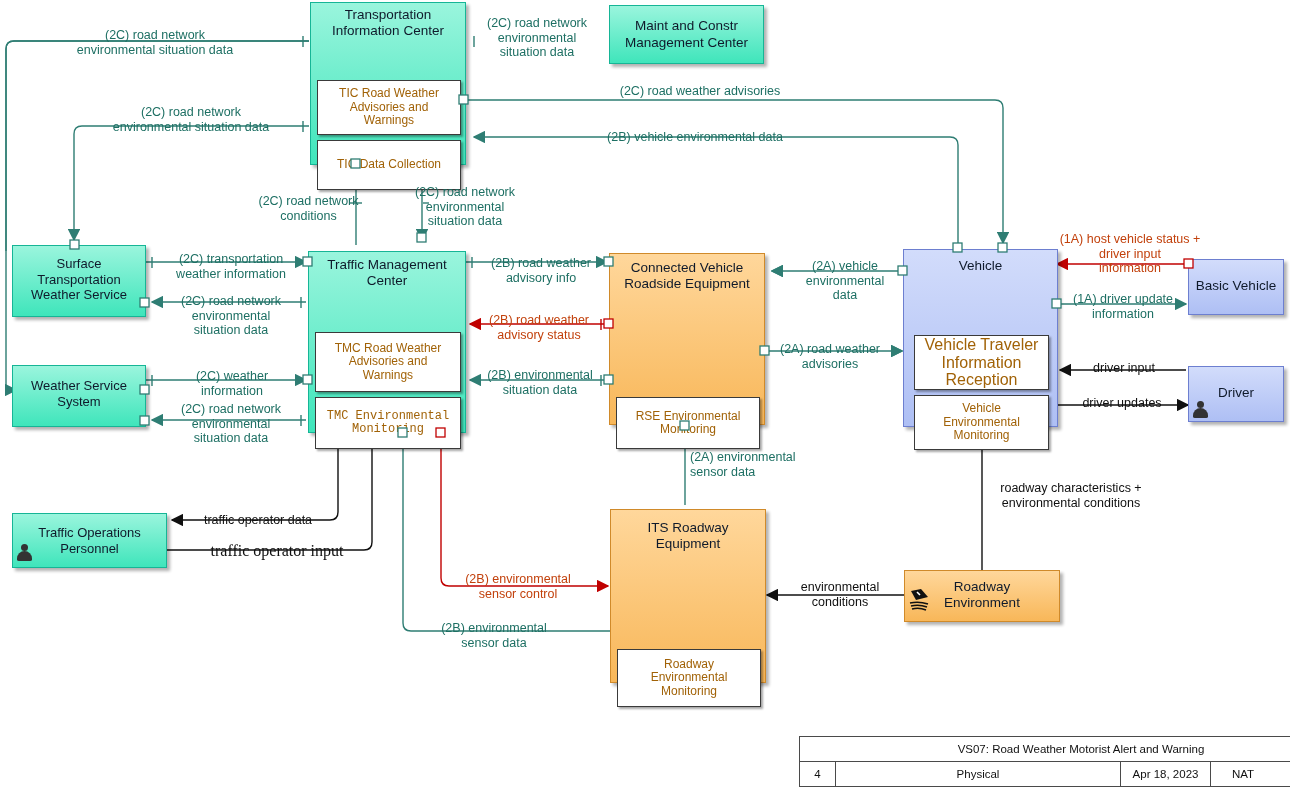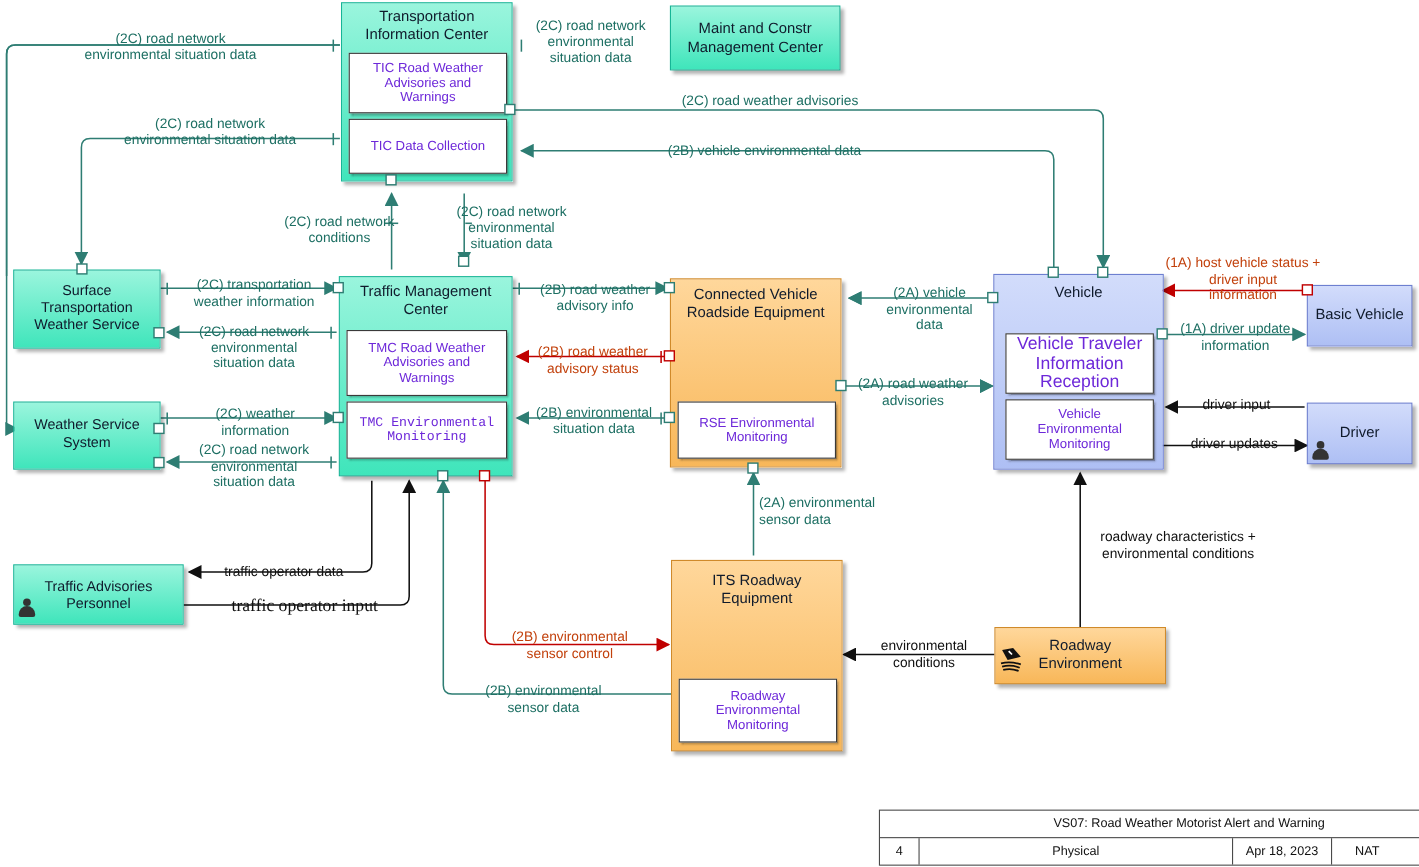--- a/index.html
+++ b/index.html
@@ -9,21 +9,21 @@
 
   .node{position:absolute;box-sizing:border-box;box-shadow:3px 3px 3px rgba(0,0,0,0.30);}
   .node .title{position:absolute;left:0;right:0;text-align:center;color:#0f1a2b;}
 
   .teal{background:linear-gradient(180deg,#9af5dd 0%,#3fe5bb 100%);border:1px solid #16b596;}
   .orange{background:linear-gradient(180deg,#ffd79b 0%,#f8b759 100%);border:1px solid #d08a2a;}
   .blue{background:linear-gradient(180deg,#d2dcfb 0%,#aebff4 100%);border:1px solid #6d7fd0;}
 
   .sub{position:absolute;background:#ffffff;border:1px solid #3a3a3a;
        box-shadow:2px 2px 2px rgba(0,0,0,0.35);display:flex;align-items:center;
-       justify-content:center;text-align:center;color:#6d28d9;line-height:1.12;box-sizing:border-box;}
+       justify-content:center;text-align:center;color:#a16207;line-height:1.12;box-sizing:border-box;margin-top:32px;}
 
   .lbl{position:absolute;text-align:center;line-height:1.16;color:#1d6f63;white-space:pre-line;}
   .lbl.red{color:#c2410c;}
   .lbl.black{color:#101010;}
 
   .person{position:absolute;width:15px;height:17px;}
   .person .head{position:absolute;left:4px;top:0;width:7px;height:7px;border-radius:50%;background:#333;}
   .person .body{position:absolute;left:0;top:7px;width:15px;height:10px;background:#333;
                 border-radius:8px 8px 2px 2px;}
 
@@ -202,21 +202,21 @@
 
   <div class="node blue" style="left:1188px;top:366px;width:96px;height:56px;">
     <div class="title" style="top:18px;font-size:13.5px;">Driver</div>
     <div class="person" style="left:4px;top:34px;">
       <div class="head"></div>
         <div class="body"></div>
     </div>
   </div>
 
   <div class="node teal" style="left:12px;top:513px;width:155px;height:55px;">
-    <div class="title" style="top:11px;font-size:13px;line-height:1.25;white-space:pre-line;">Traffic Advisories
+    <div class="title" style="top:11px;font-size:13px;line-height:1.25;white-space:pre-line;">Traffic Operations
 Personnel</div>
     <div class="person" style="left:4px;top:30px;">
       <div class="head"></div>
         <div class="body"></div>
     </div>
   </div>
 
   <div class="node orange" style="left:610px;top:509px;width:156px;height:174px;">
     <div class="title" style="top:10px;font-size:13.5px;line-height:1.2;white-space:pre-line;">ITS Roadway
 Equipment</div>

